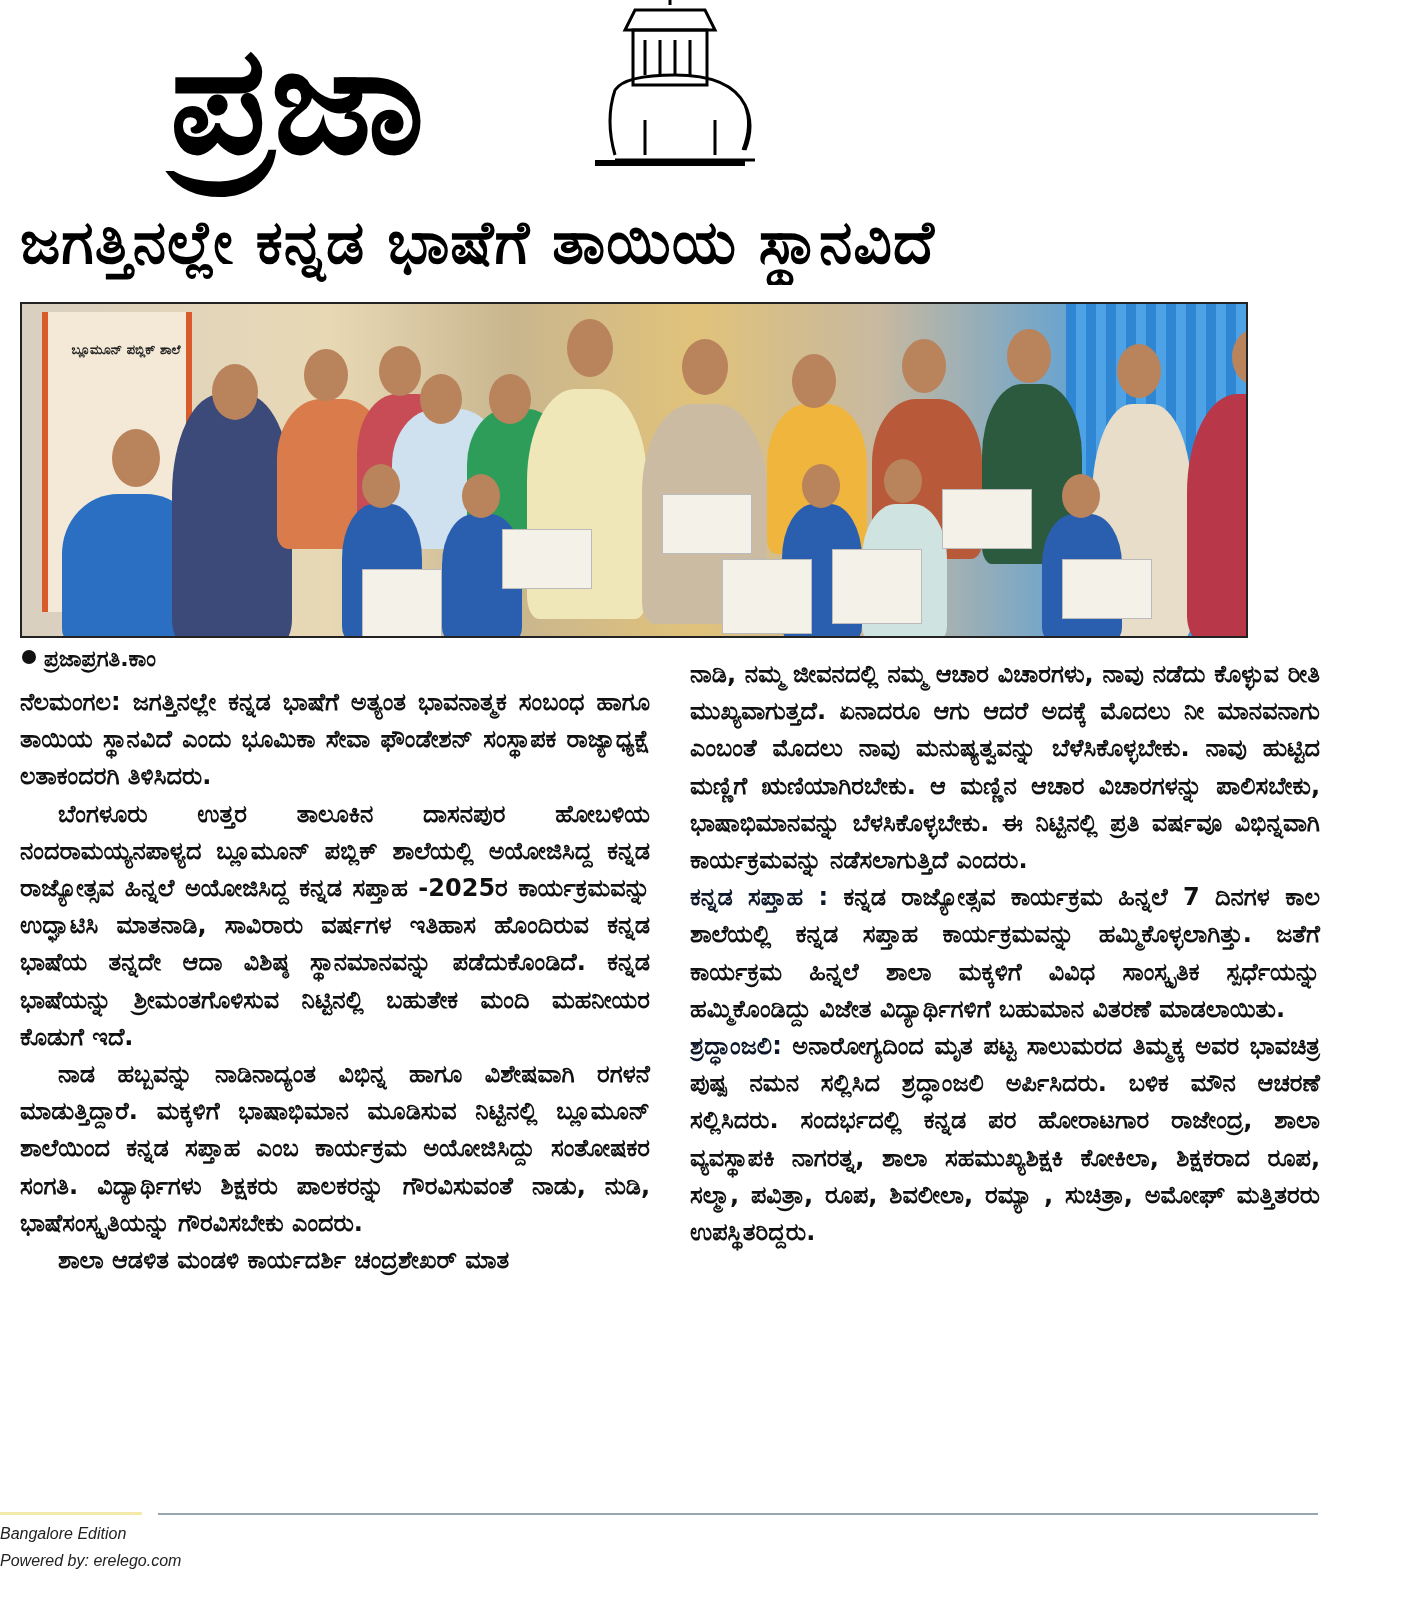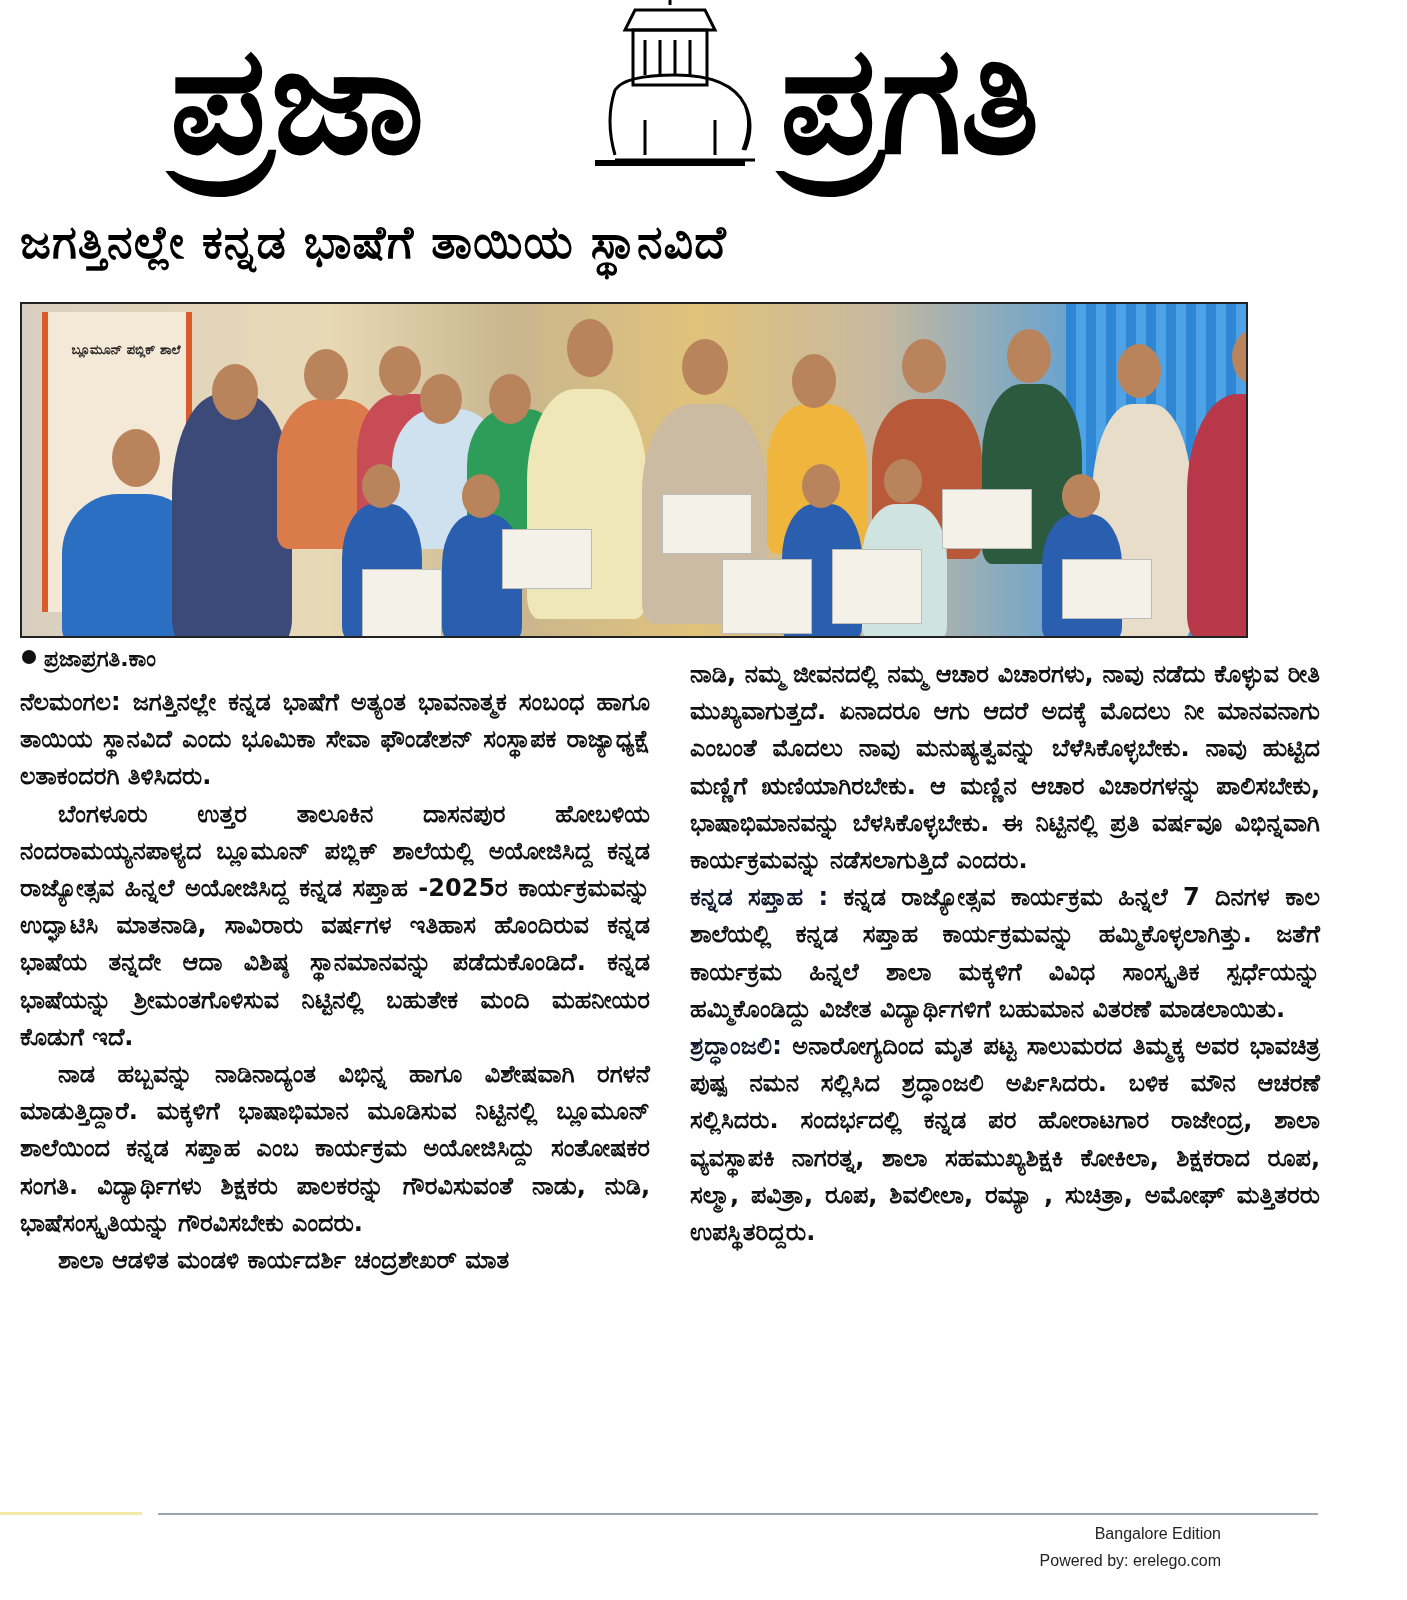--- a/index.html
+++ b/index.html
@@ -5,21 +5,21 @@
   * { box-sizing: border-box; margin: 0; padding: 0; }
   html, body { width: 1407px; height: 1600px; background: #ffffff; overflow: hidden; }
   body { position: relative; font-family: "DejaVu Sans", sans-serif; color: #111; }
 
   .masthead { position: absolute; left: 0; top: 0; width: 1407px; height: 200px; }
   .masthead .word { position: absolute; top: 0; font-family: "DejaVu Sans", sans-serif; font-weight: 900; font-size: 150px; line-height: 200px; color: #000; letter-spacing: -2px; }
   .masthead .word.left { left: 170px; }
   .masthead .word.right { left: 780px; }
   .masthead .elephant { position: absolute; left: 575px; top: 0; width: 190px; height: 170px; }
 
-  .headline { position: absolute; left: 20px; top: 200px; width: 1300px; height: 85px; font-family: "DejaVu Sans", sans-serif; font-weight: 900; font-size: 46px; line-height: 85px; color: #000; white-space: nowrap; overflow: hidden; letter-spacing: 1px; }
+  .headline { position: absolute; left: 20px; top: 200px; width: 1300px; height: 85px; font-family: "DejaVu Sans", sans-serif; font-weight: 900; font-size: 60px; line-height: 85px; color: #000; white-space: nowrap; overflow: hidden; letter-spacing: 1px; }
 
   .photo { position: absolute; left: 20px; top: 302px; width: 1228px; height: 336px; border: 2px solid #222; overflow: hidden; background: linear-gradient(90deg, #d9cfc0 0%, #e8d9b5 25%, #c9b68f 40%, #e0c27a 55%, #c8b9a0 70%, #5aa0d6 88%, #3e8cd0 100%); }
   .photo .banner { position: absolute; left: 20px; top: 8px; width: 150px; height: 300px; background: #f3e9d6; border-left: 6px solid #d95a2b; border-right: 6px solid #d95a2b; }
   .photo .banner-text { position: absolute; left: 8px; top: 30px; width: 140px; font-size: 13px; font-weight: bold; color: #222; text-align: center; }
   .photo .curtain { position: absolute; right: 0; top: 0; width: 180px; height: 200px; background: repeating-linear-gradient(90deg, #2f86d2 0 10px, #4ea3e6 10px 20px); }
   .photo .people { position: absolute; left: 0; bottom: 0; width: 100%; height: 100%; }
   .person { position: absolute; border-radius: 40% 40% 10% 10%; }
   .head { position: absolute; border-radius: 50%; background: #b9835c; }
   .cert { position: absolute; background: #f4f1e8; border: 1px solid #bbb; }
 
@@ -29,38 +29,37 @@
   .col { position: absolute; top: 684px; width: 630px; font-family: "DejaVu Sans", sans-serif; font-weight: bold; font-size: 24px; line-height: 37.2px; color: #111; text-align: justify; }
   .col.left { left: 20px; }
   .col.right { left: 690px; top: 656px; }
   .col p { margin: 0; }
   .col p.indent { text-indent: 38px; }
   .col .sub { color: #0f172a; }
 
   .rule-left { position: absolute; left: 0; top: 1512px; width: 142px; height: 3px; background: #f3e9a8; }
   .rule-main { position: absolute; left: 158px; top: 1513px; width: 1160px; height: 2px; background: #9aa6ad; }
 
-  .footer { position: absolute; left: 0; top: 1520px; width: 1221px; text-align: right; font-family: "Liberation Sans", sans-serif; font-size: 16px; line-height: 27px; color: #222; }
+  .footer { position: absolute; left: 0; top: 1520px; width: 1221px; text-align: left; font-family: "Liberation Sans", sans-serif; font-size: 16px; line-height: 27px; color: #222; font-style: italic; }
 </style>
 </head>
 <body>
 
 <div class="masthead">
   <div class="word left">ಪ್ರಜಾ</div>
   <svg class="elephant" viewBox="0 0 190 170">
     <g fill="none" stroke="#000" stroke-width="3">
       <path d="M60 10 h70 l10 20 h-90 z"></path>
       <rect x="58" y="30" width="74" height="55"></rect>
       <path d="M70 40 v35 M85 40 v35 M100 40 v35 M115 40 v35"></path>
       <path d="M40 90 q10-15 60-15 q55 0 70 30 q8 20 -2 45 M40 90 q-10 30 0 65 M70 120 v35 M140 120 v35 M170 105 q10 20 0 45"></path>
       <path d="M95 5 v-5 M40 160 h140"></path>
     </g>
     <rect x="20" y="160" width="150" height="6" fill="#000"></rect>
   </svg>
-  <div class="word right">ಪ್ರಗತಿ</div>
 </div>
 
 <h1 class="headline">ಜಗತ್ತಿನಲ್ಲೇ ಕನ್ನಡ ಭಾಷೆಗೆ ತಾಯಿಯ ಸ್ಥಾನವಿದೆ</h1>
 
 <div class="photo">
   <div class="banner">
     <div class="banner-text">ಬ್ಲೂಮೂನ್ ಪಬ್ಲಿಕ್ ಶಾಲೆ</div>
   </div>
   <div class="curtain"></div>
   <div class="people">

